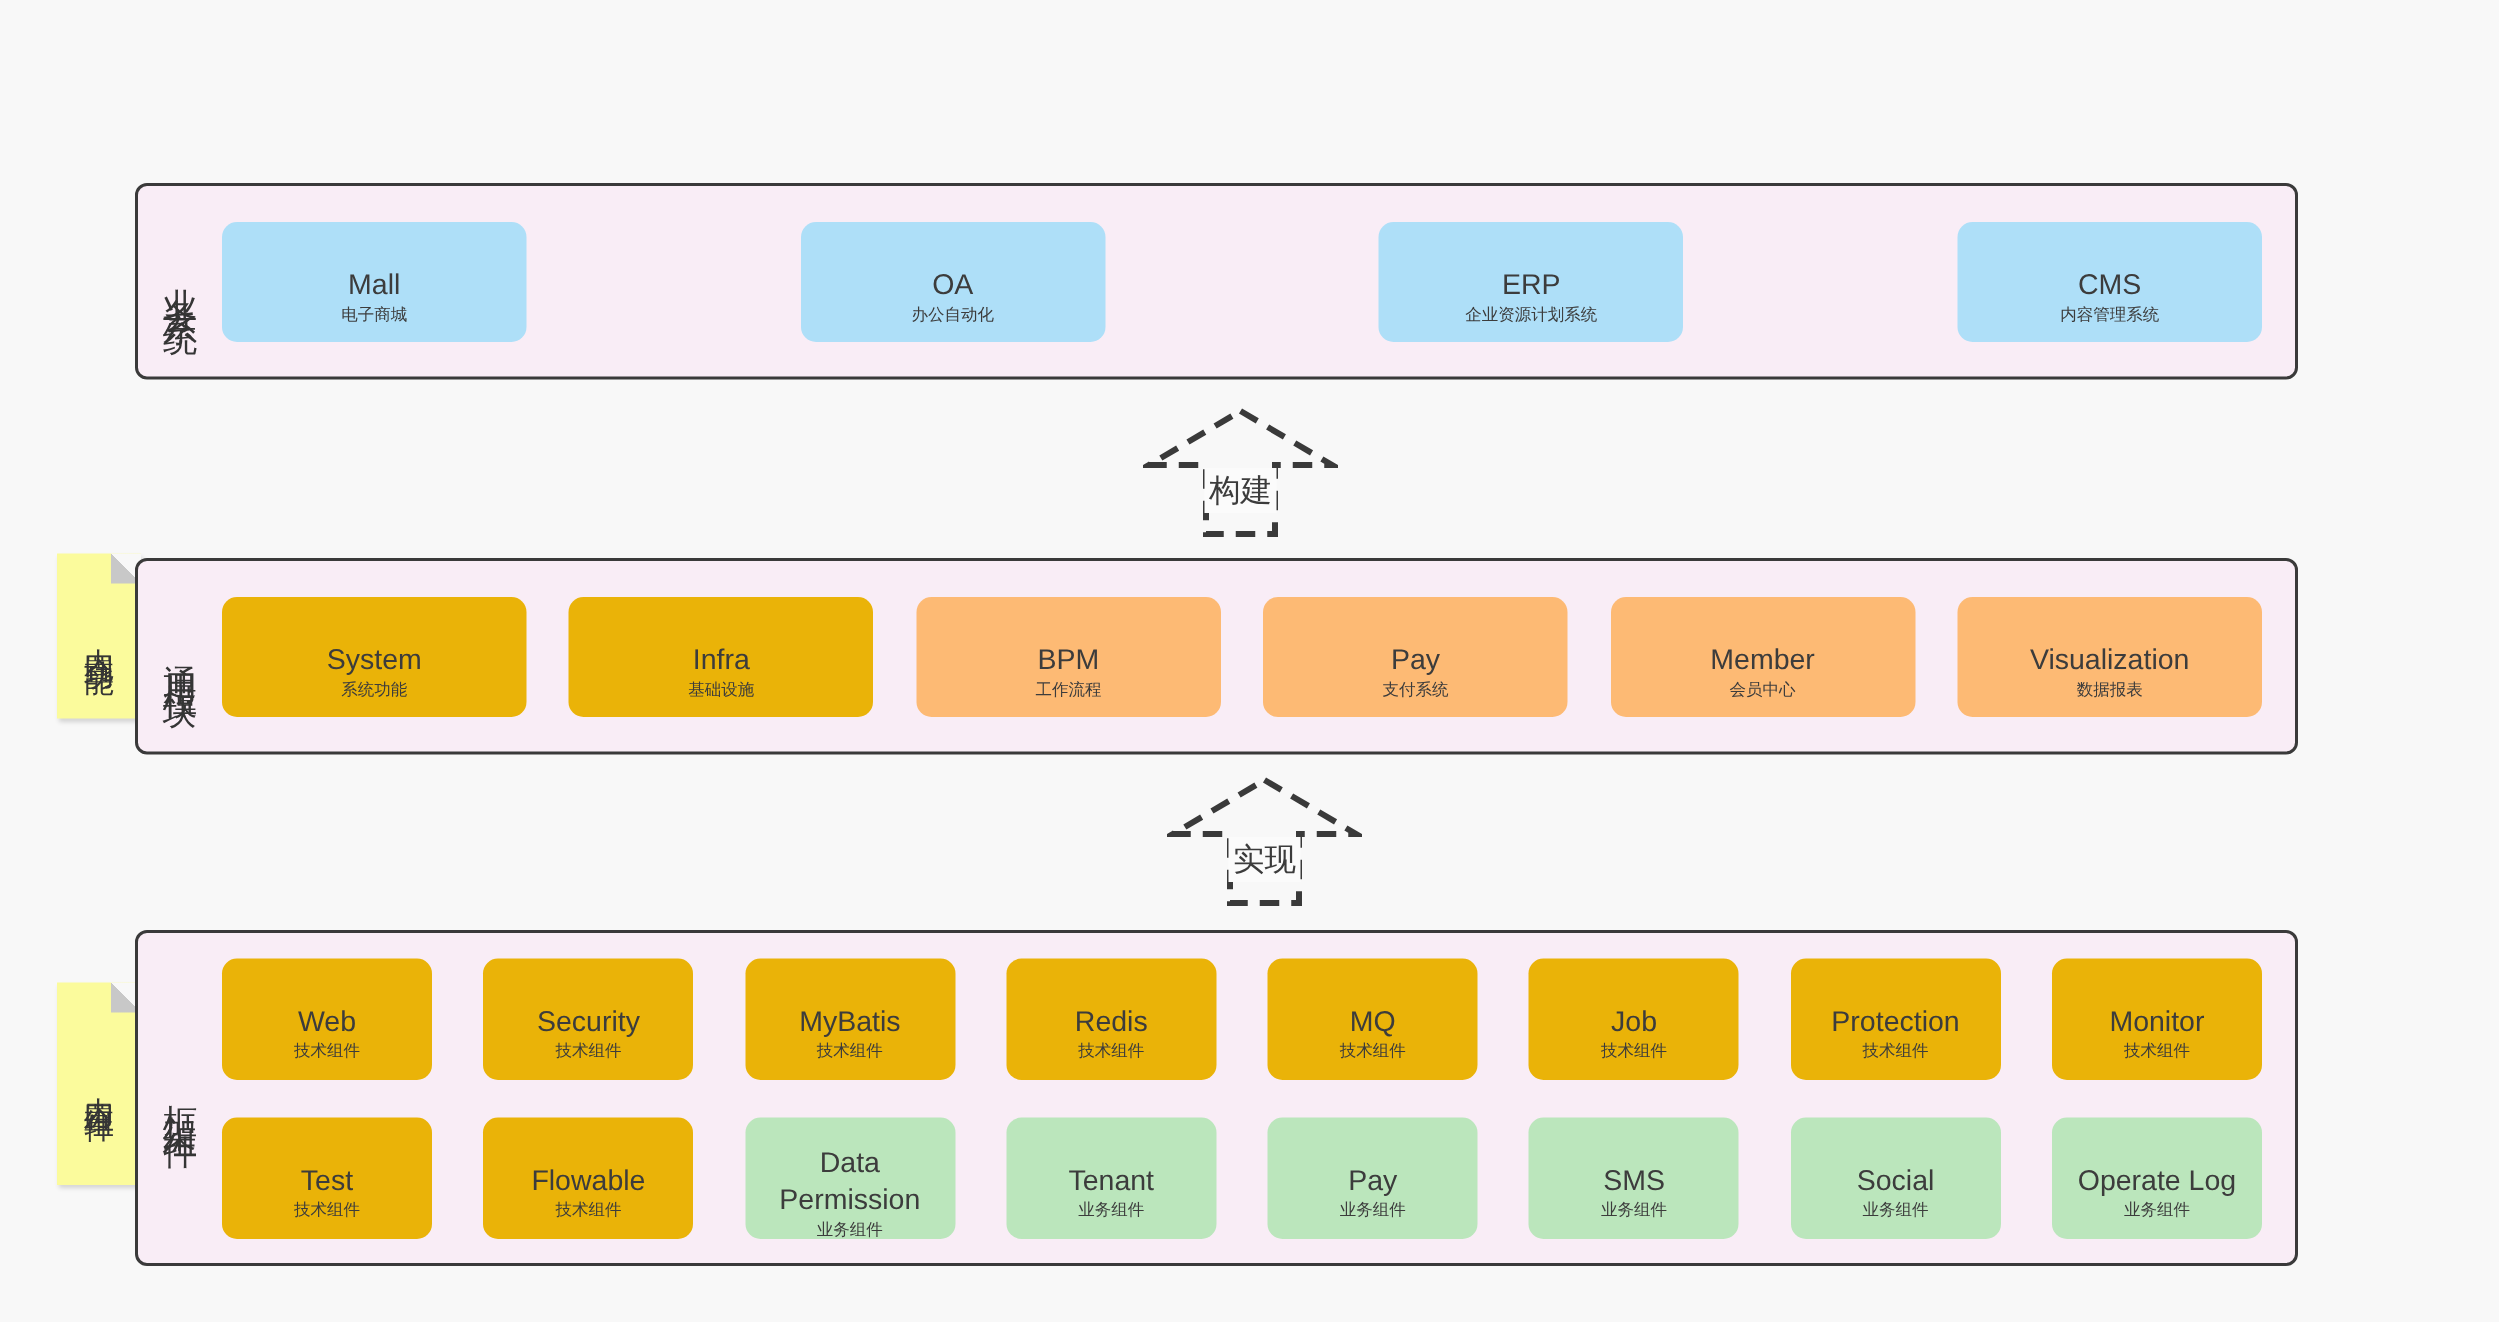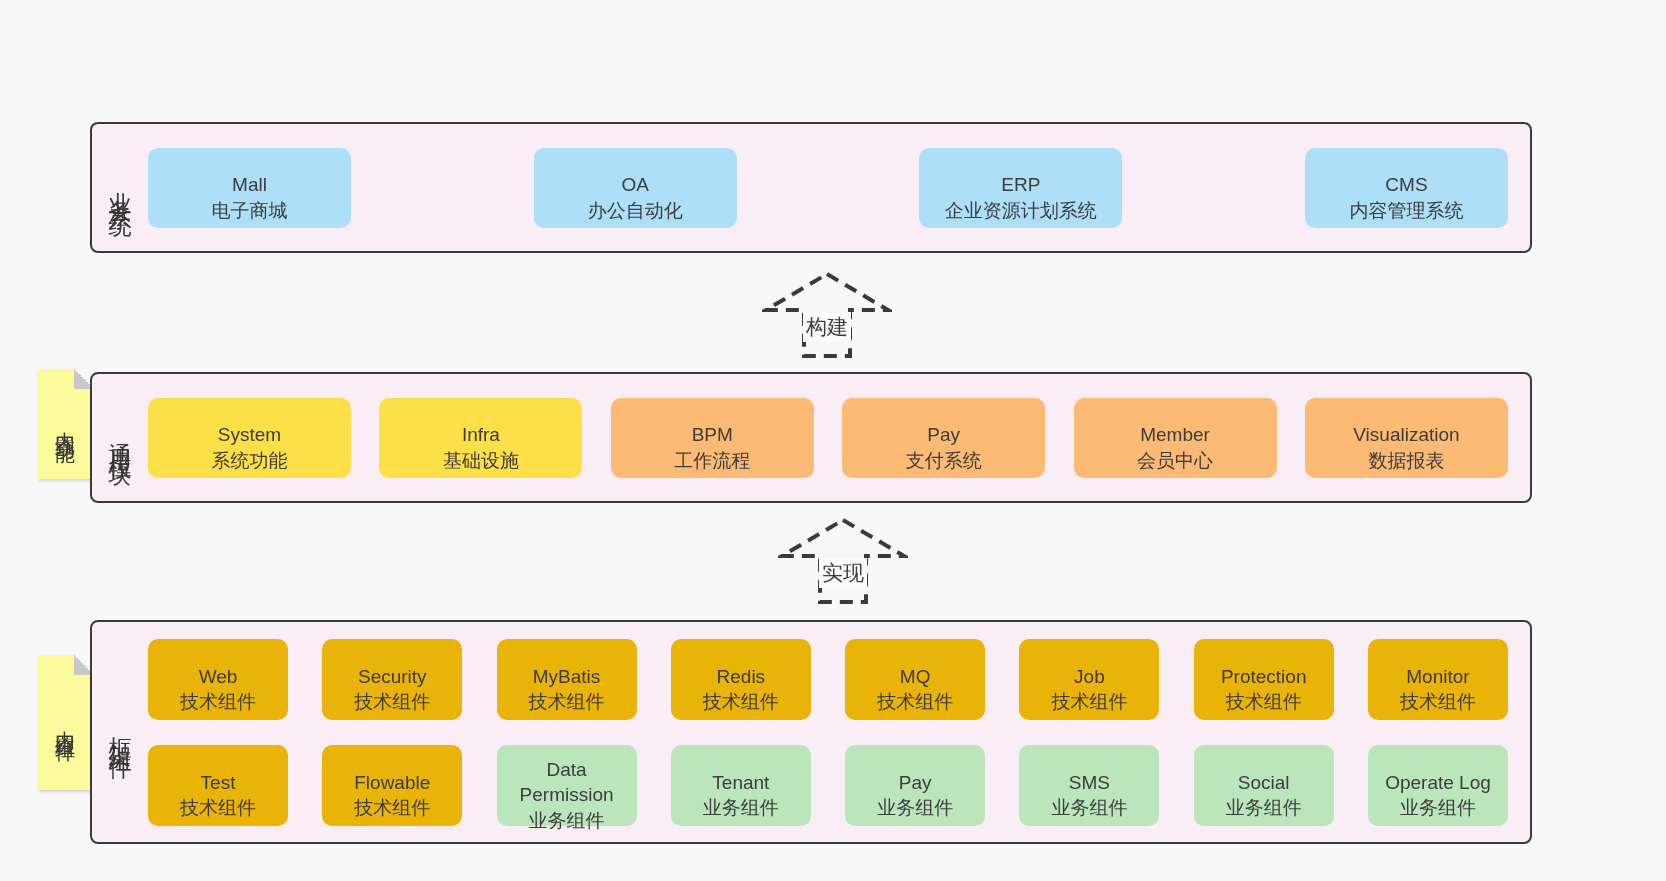--- a/index.html
+++ b/index.html
@@ -43,24 +43,24 @@
   .box {
     border-radius: 10px;
     display: flex; flex-direction: column;
     align-items: center; justify-content: center;
     text-align: center; line-height: 1.32;
     box-sizing: border-box; padding: 2px 4px;
   }
   .layer-1 .box, .layer-2 .box { width: 203px; height: 80px; }
   .layer-3 .box { width: 140px; height: 81px; }
   .box-name { font-size: 19px; margin-top: 20px; }
-  .box-desc { font-size: 19px; }
+  .box-desc { font-size: 11px; }
 
   .box.blue        { background: #aedff8; }
-  .box.red         { background: #fde047; }
+  .box.red         { background: #eab308; }
   .box.pink        { background: #fdba74; }
   .box.green       { background: #eab308; }
   .box.light-green { background: #bbe6bc; }
 
   
   .arrow { position: absolute; width: 130px; height: 90px; }
   .arrow-1 { left: 762px; top: 270px; }
   .arrow-2 { left: 778px; top: 516px; }
   .arrow svg { position: absolute; left: 0; top: 0; }
   .arrow-label {

